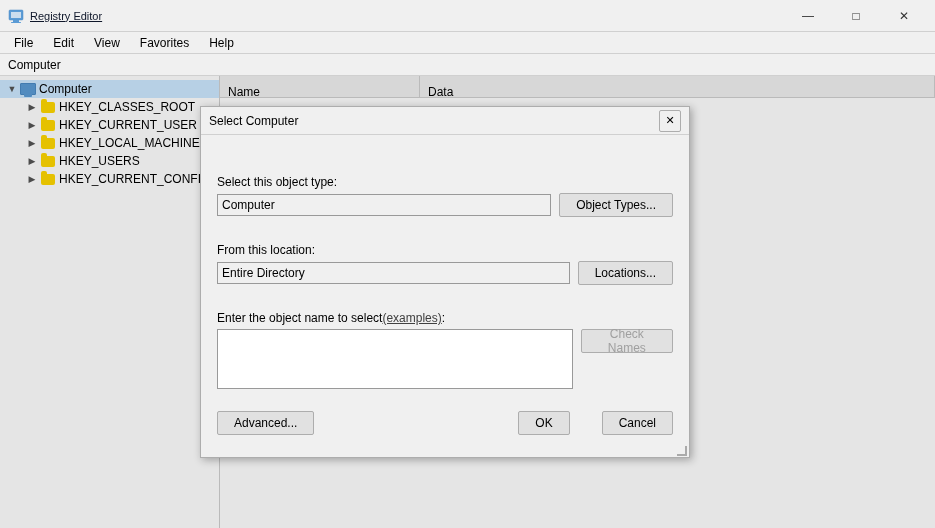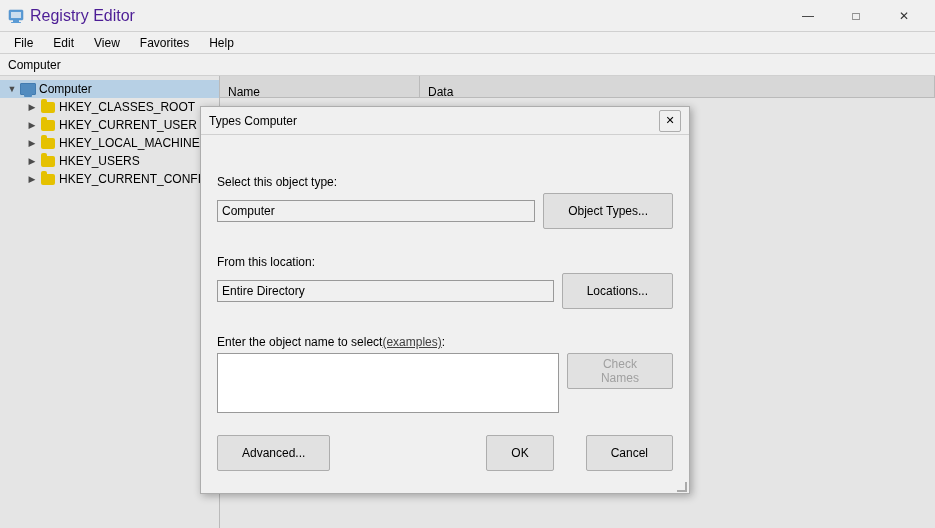--- a/index.html
+++ b/index.html
@@ -26,22 +26,23 @@
     .title-bar-icon {
       width: 16px;
       height: 16px;
       margin-right: 6px;
       display: flex;
       align-items: center;
       justify-content: center;
     }
     .title-bar-title {
       flex: 1;
-      font-size: 16px;
-      color: #4c1d95;
+      font-size: 11px;
+      color: #0f172a;
+      text-decoration: underline;
     }
     .title-bar-controls {
       display: flex;
       gap: 2px;
     }
     .title-bar-btn {
       width: 46px;
       height: 30px;
       border: none;
       background: transparent;
@@ -264,26 +265,26 @@
       background: #fff;
       padding: 2px 4px;
       font-size: 12px;
       outline: none;
       resize: none;
       font-family: inherit;
     }
 
     .dialog-btn {
       min-width: 80px;
-      height: 36px;
+      height: 24px;
       border: 1px solid #adadad;
       background: #e1e1e1;
       cursor: pointer;
       font-size: 12px;
-      padding: 0 24px;
+      padding: 0 16px;
       border-radius: 2px;
       display: flex;
       align-items: center;
       justify-content: center;
     }
     .dialog-btn.disabled {
       color: #a0a0a0;
       cursor: default;
       background: #e1e1e1;
     }
@@ -413,21 +414,21 @@
       <div class="col-header col-name">Name</div>
       <div class="col-header col-data">Data</div>
     </div>
   </div>
 
   <div class="overlay"></div>
 
   <div class="dialog">
 
     <div class="dialog-title-bar">
-      <span class="dialog-title">Types Computer</span>
+      <span class="dialog-title">Select Computer</span>
       <button class="dialog-close-btn">✕</button>
     </div>
 
     <div class="dialog-body">
 
       <div class="field-label">Select this object type:</div>
       <div class="field-row">
         <input type="text" class="text-input" readonly="" style="background: rgb(240, 240, 240); color: rgb(0, 0, 0);" value="Computer">
         <button class="dialog-btn">Object Types...</button>
       </div>

